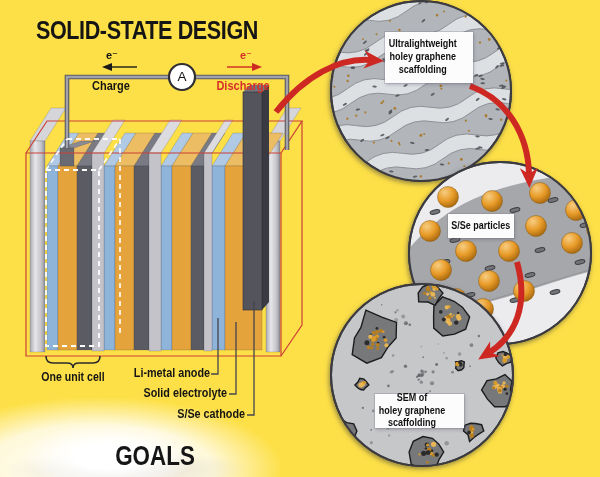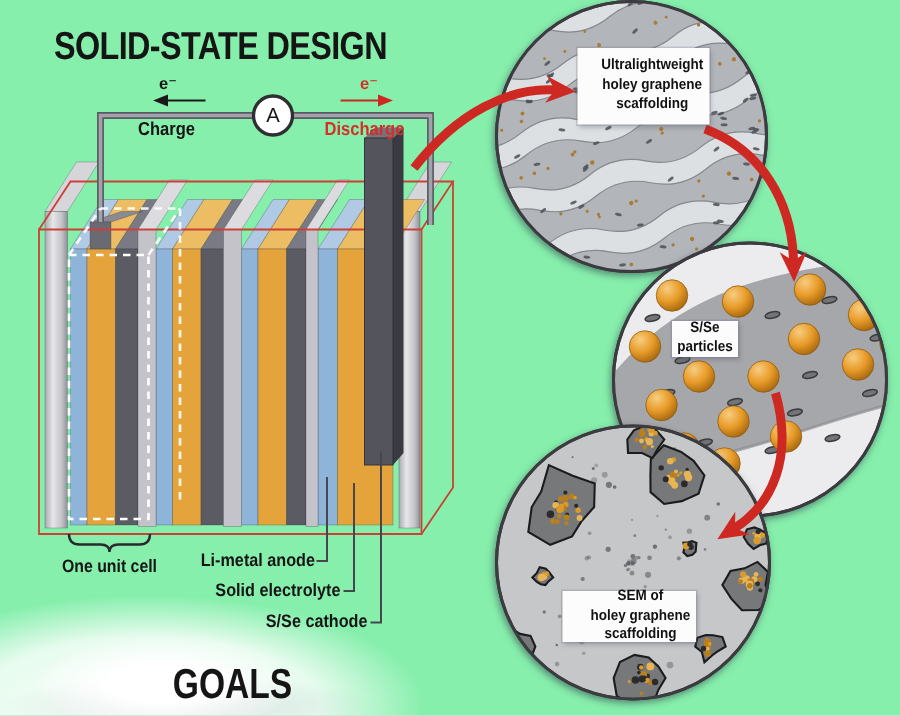--- a/index.html
+++ b/index.html
@@ -18,39 +18,39 @@
   .discharge{left:212px;top:79px;width:62px;text-align:center;font-size:12.5px;font-weight:700;
           transform:scaleX(.88);}
   .amm{left:173px;top:69px;width:18px;text-align:center;font-size:13.5px;font-weight:400;}
   .unitcell{left:32px;top:370px;width:82px;text-align:center;font-size:12px;font-weight:700;
           transform:scaleX(.88);}
   .llabel{font-size:12px;font-weight:700;text-align:right;transform:scaleX(.9);
           transform-origin:100% 50%;}
   .l-anode{left:90px;top:366px;width:120px;}
   .l-elec{left:107px;top:386px;width:120px;}
   .l-cath{left:125px;top:407px;width:120px;}
-  .cbox{position:absolute;background:#fcfcfc;display:flex;align-items:center;justify-content:flex-end;
+  .cbox{position:absolute;background:#fcfcfc;display:flex;align-items:center;justify-content:flex-start;
         text-align:center;color:#111;
         box-shadow:0 0 0 1px rgba(120,120,135,.28),1px 2px 3px rgba(60,60,85,.25);}
   .cbox .inner{font-size:10px;font-weight:700;line-height:1.28;transform:scaleX(.9);}
   .box1{left:385px;top:32px;width:88px;height:51px;}
-  .box2{left:448px;top:214px;width:44px;height:24px;}
+  .box2{left:448px;top:214px;width:66px;height:24px;}
   .box3{left:375px;top:394px;width:89px;height:34px;}
   .blob1{position:absolute;left:-50px;top:398px;width:330px;height:132px;
         background:radial-gradient(ellipse at 45% 55%,rgba(255,255,255,.97) 0%,rgba(255,255,255,.8) 45%,rgba(255,255,255,0) 72%);}
   .blob2{position:absolute;left:25px;top:425px;width:170px;height:62px;border-radius:50%;
         background:radial-gradient(ellipse,rgba(255,255,255,1) 30%,rgba(255,255,255,0) 75%);}
   .blobsh{position:absolute;left:0px;top:450px;width:250px;height:40px;
         background:radial-gradient(ellipse,rgba(150,150,170,.28) 0%,rgba(150,150,170,0) 70%);}
   .ring{filter:drop-shadow(-1px 2px 2.5px rgba(35,35,60,.5));}
 </style>
 </head>
 <body>
 
-<div class="canvas" style="background: #86efac;">
+<div class="canvas" style="background: #fde047;">
 
   <div class="blob1"></div>
   <div class="blobsh"></div>
   <div class="blob2"></div>
 
   <svg id="art" width="600" height="477" viewBox="0 0 600 477">
     <defs>
       <radialGradient id="sg" cx="35%" cy="28%" r="75%">
         <stop offset="0%" stop-color="#f7cd82"></stop>
         <stop offset="55%" stop-color="#e89b28"></stop>

